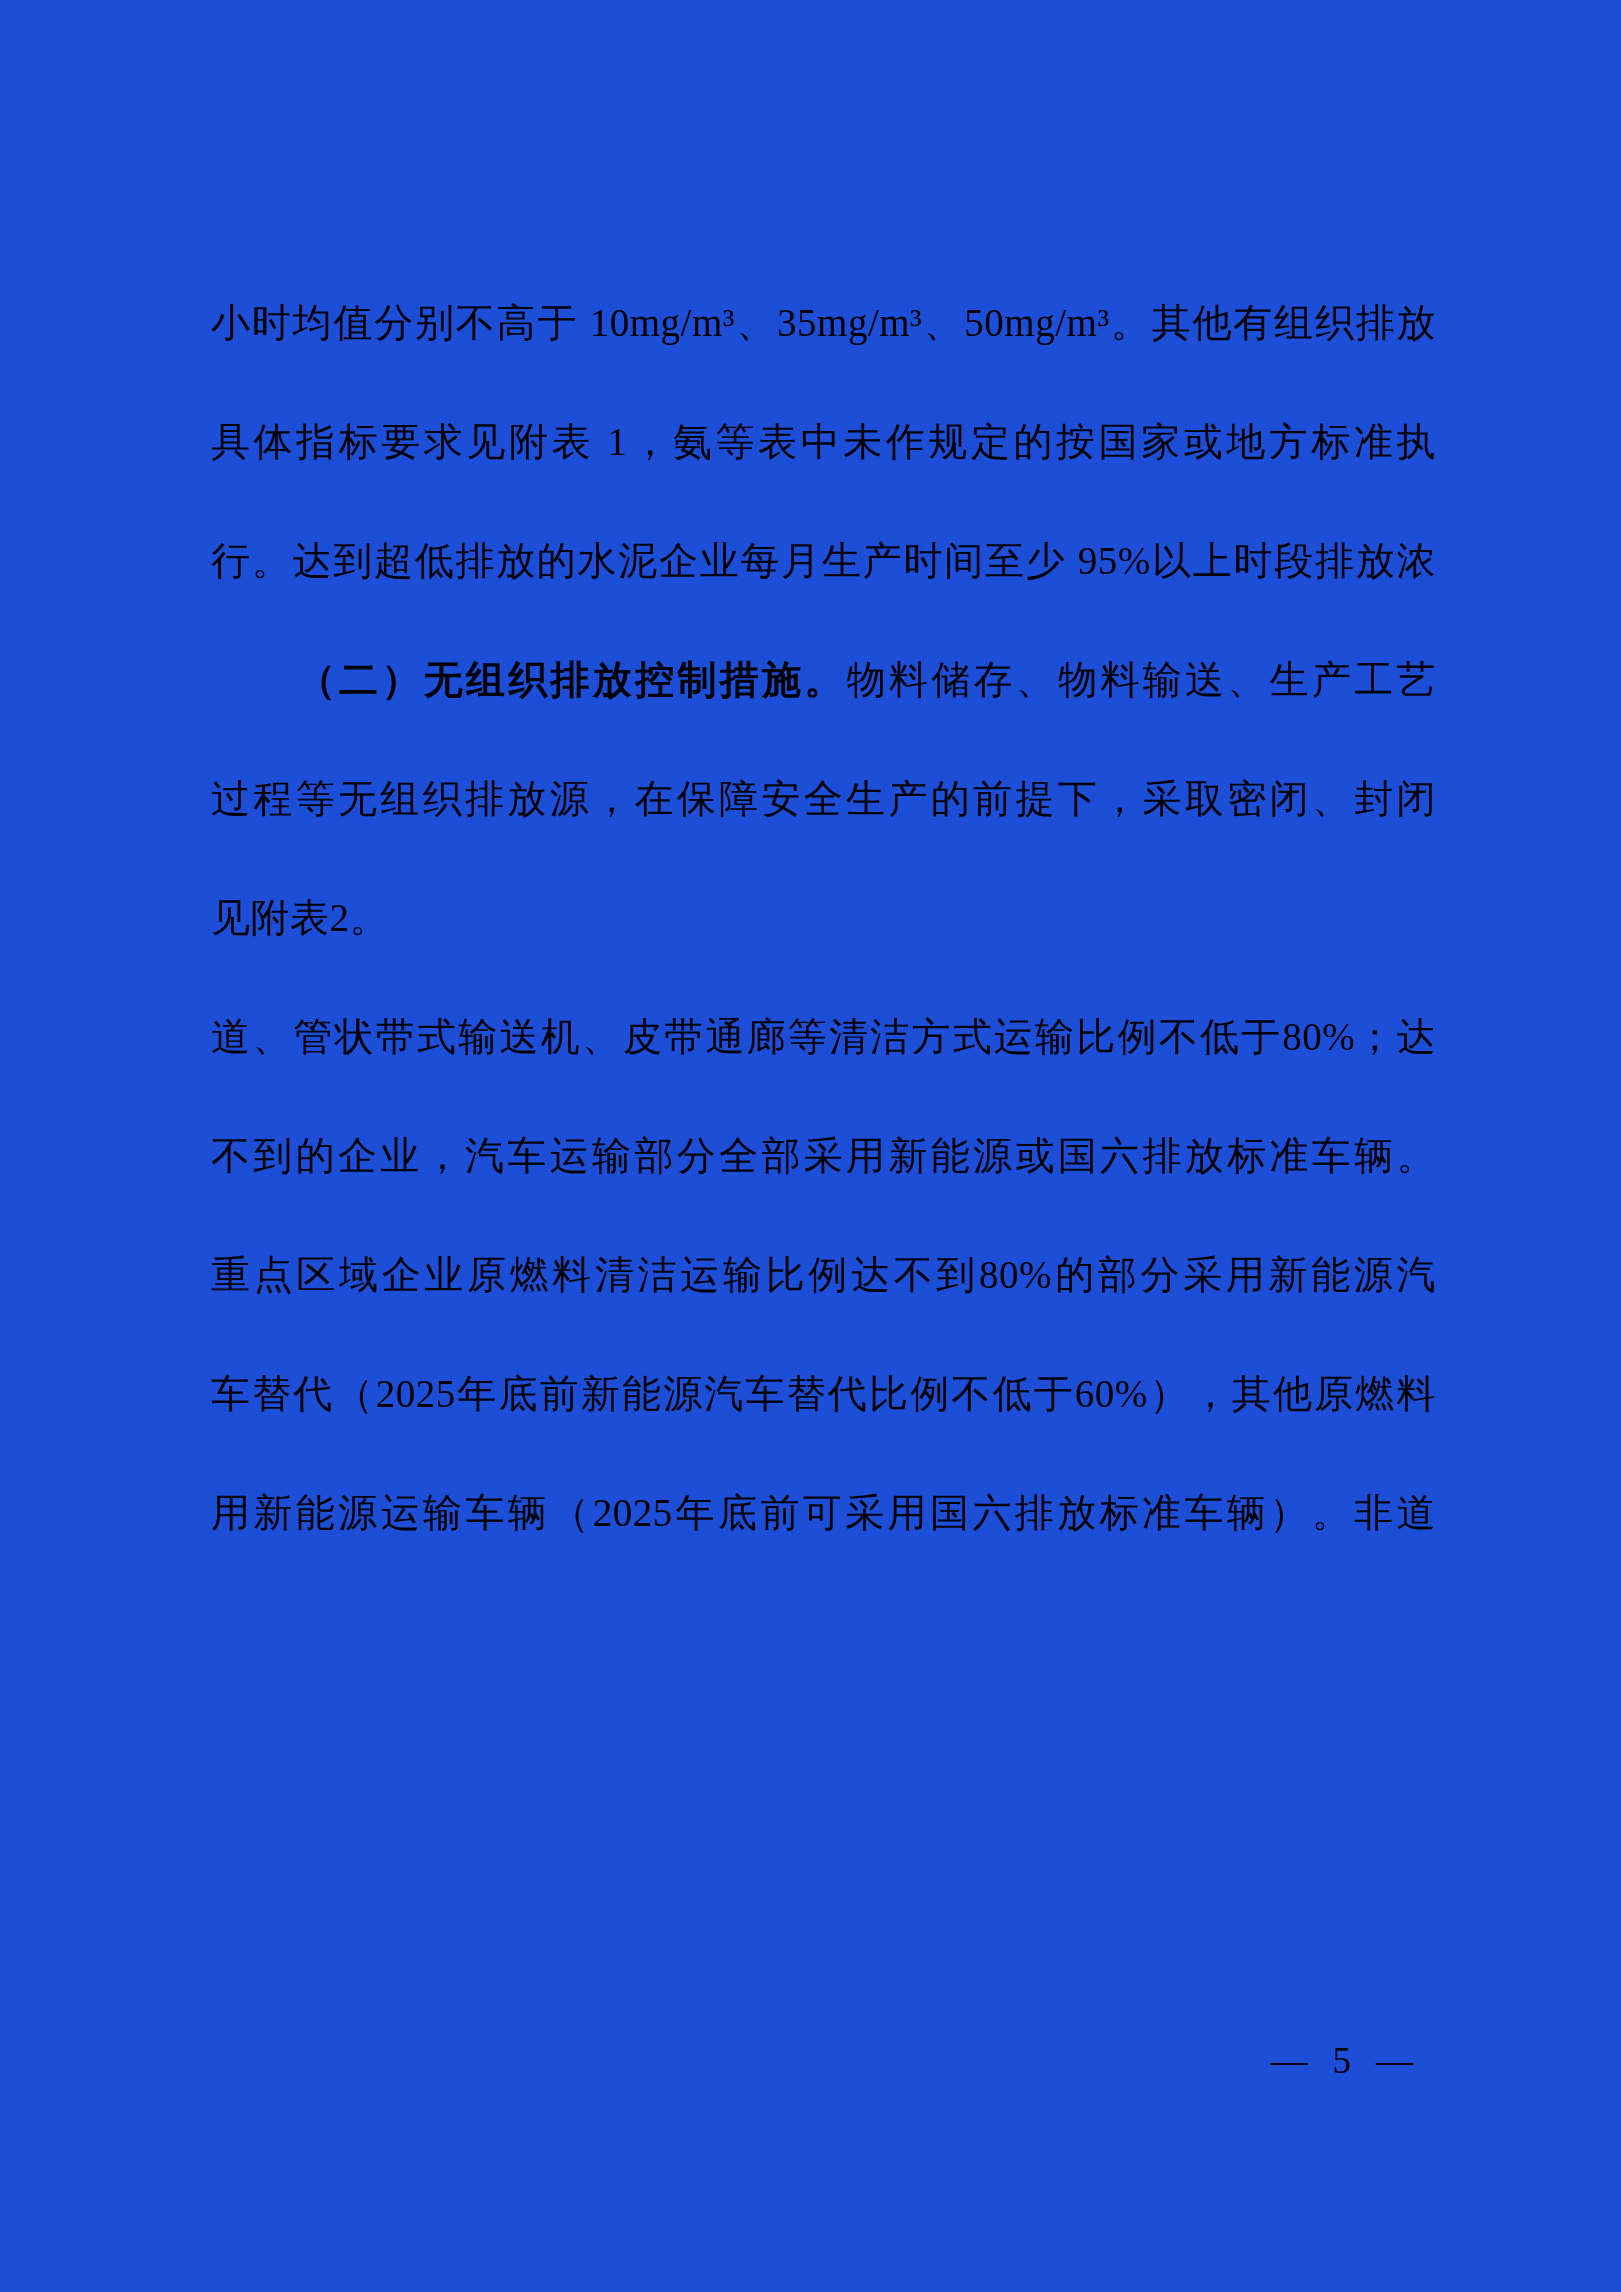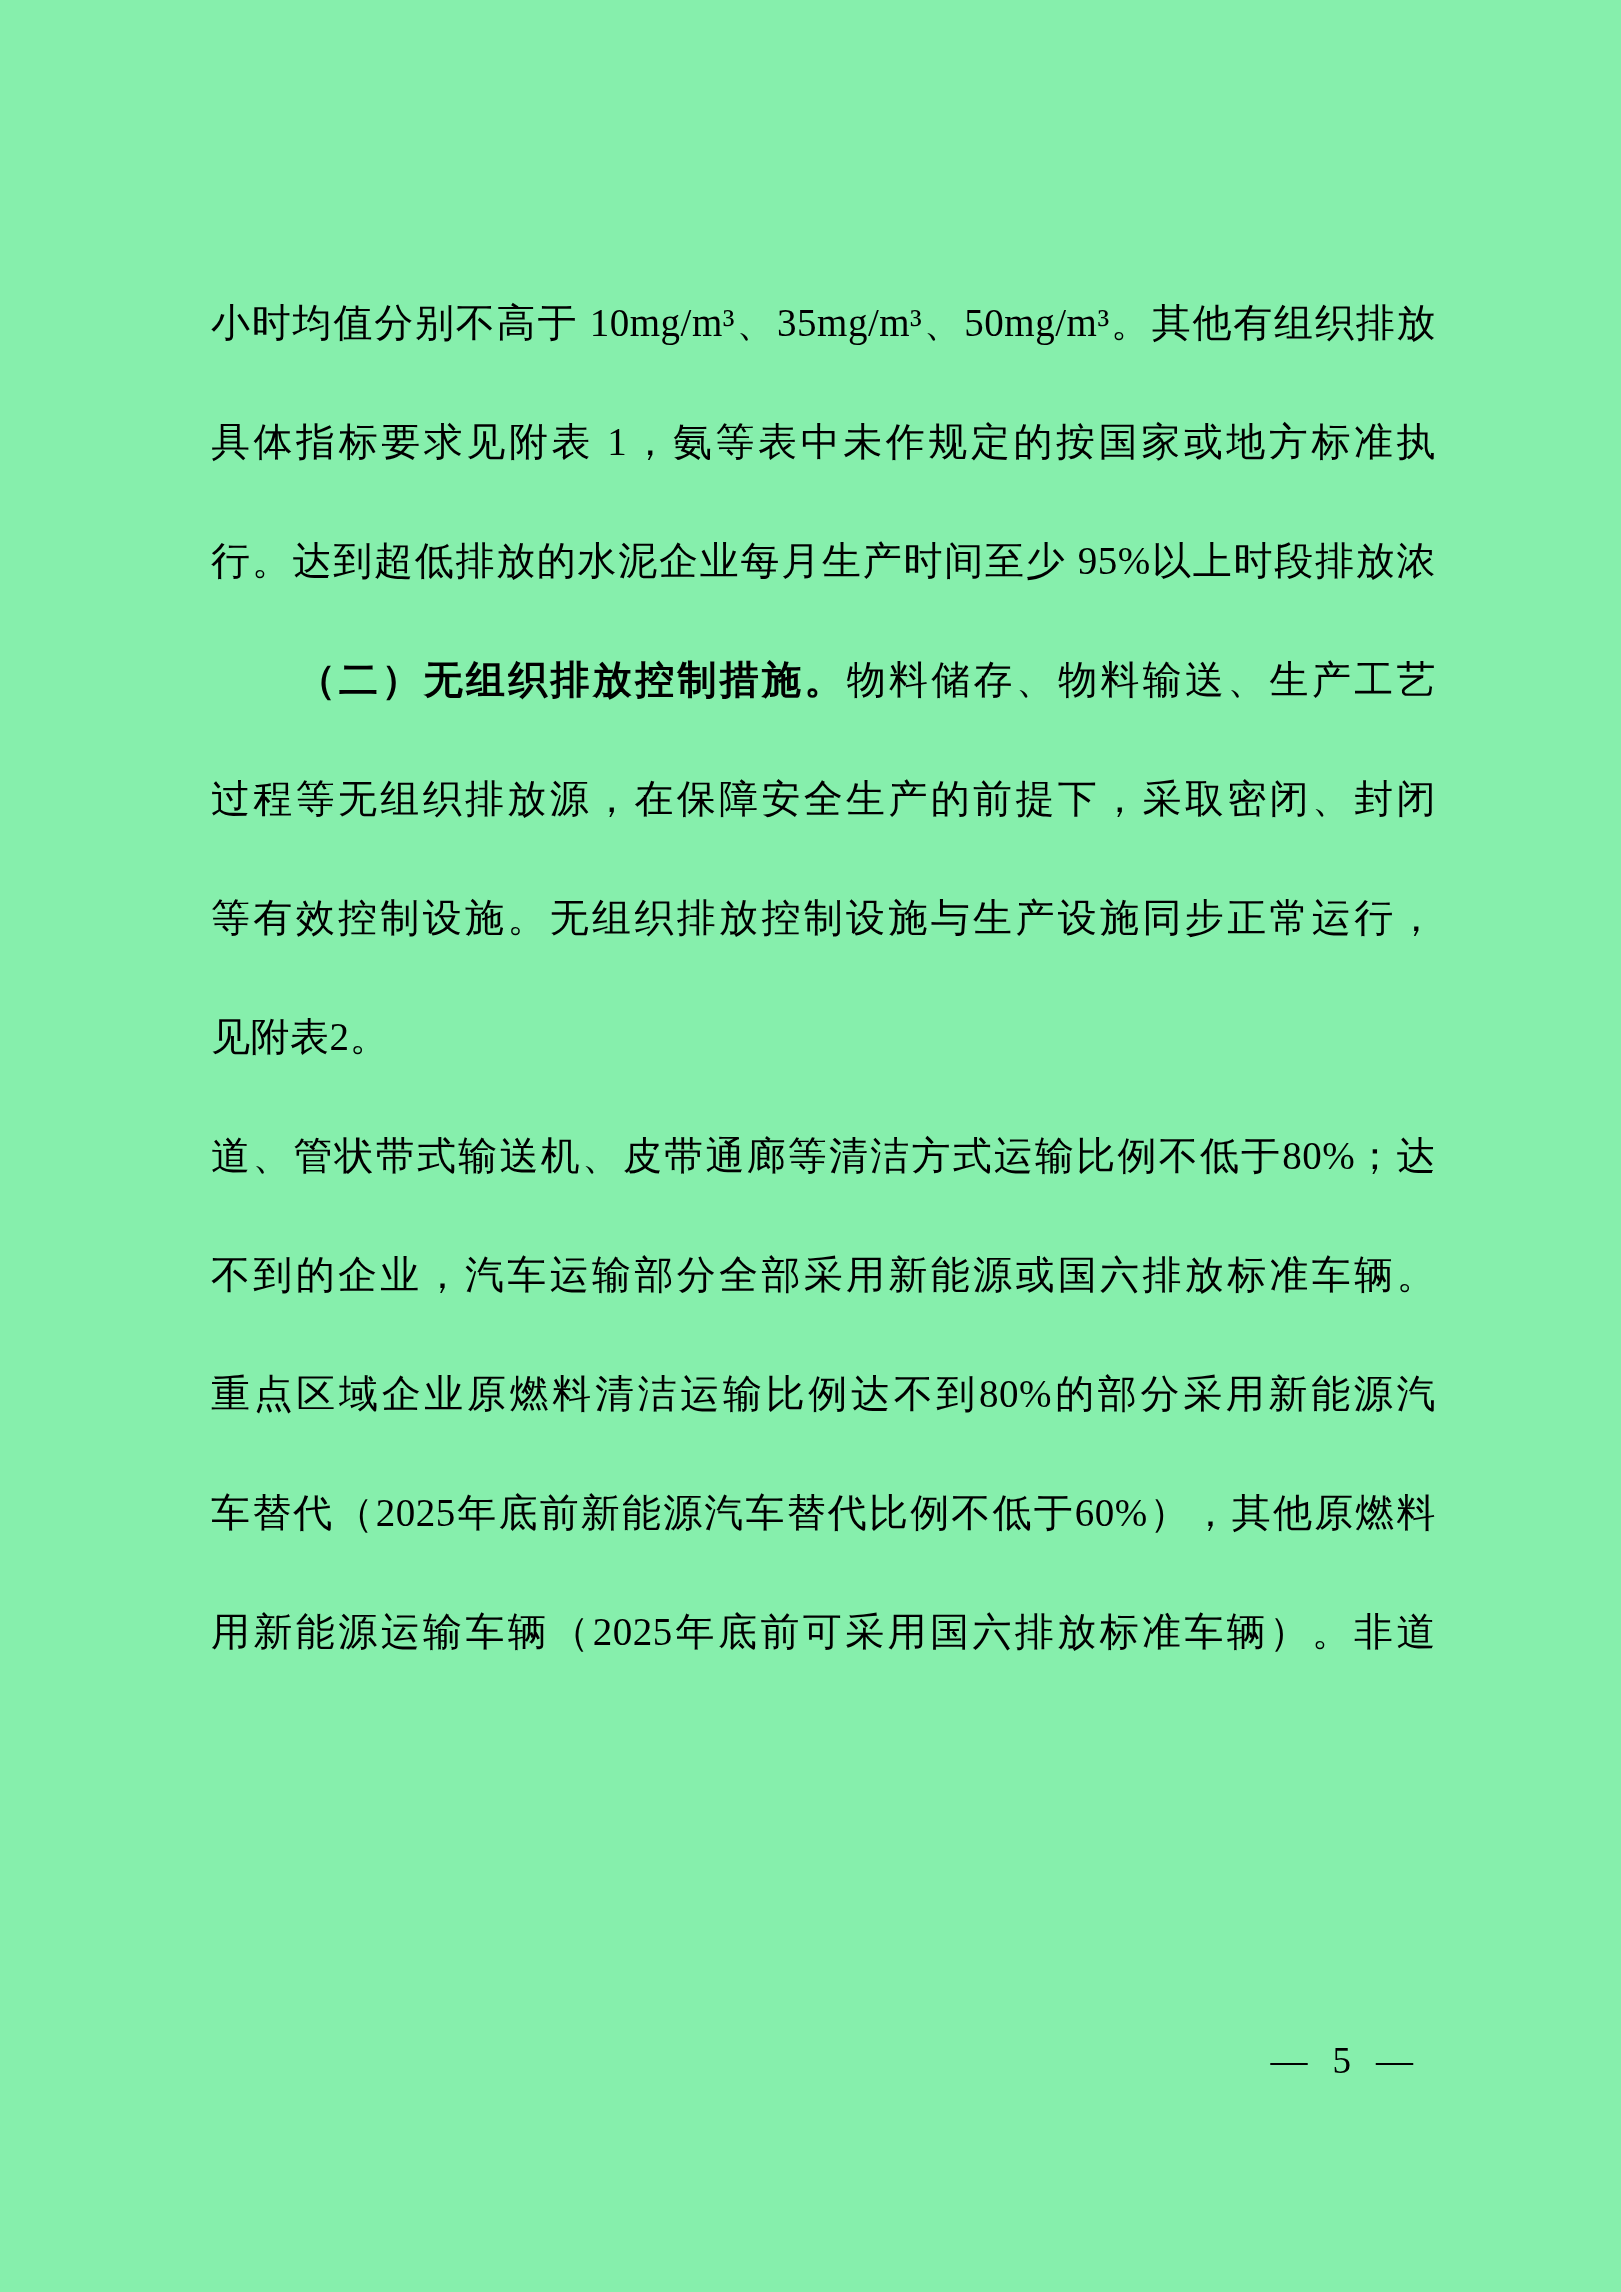--- a/index.html
+++ b/index.html
@@ -11,21 +11,21 @@
     width: 1621px;
     height: 2293px;
     position: relative;
     overflow: hidden;
     font-family: "Liberation Serif", "DejaVu Serif", serif;
     color: #000000;
   }
   .page {
     position: absolute;
     inset: 0;
-    background: #86efac;
+    background: #1d4ed8;
   }
   .body-text {
     position: absolute;
     left: 211px;
     top: 244px;
     width: 1225px;
   }
   .ln {
     height: 80px;
     line-height: 80px;
@@ -69,21 +69,20 @@
 
     <p class="ln just"><span>具体指标要求见附表 1，氨等表中未作规定的按国家或地方标准执</span></p>
 
     <p class="ln just"><span>行。达到超低排放的水泥企业每月生产时间至少 95%以上时段排放浓</span></p>
 
 
     <p class="ln just ind"><span class="lead">（二）无组织排放控制措施。</span><span>物料储存、物料输送、生产工艺</span></p>
 
     <p class="ln just"><span>过程等无组织排放源，在保障安全生产的前提下，采取密闭、封闭</span></p>
 
-    <p class="ln just"><span>等有效控制设施。无组织排放控制设施与生产设施同步正常运行，</span></p>
 
 
     <p class="ln"><span>见附表2。</span></p>
 
 
     <p class="ln just"><span>道、管状带式输送机、皮带通廊等清洁方式运输比例不低于80%；达</span></p>
 
     <p class="ln just"><span>不到的企业，汽车运输部分全部采用新能源或国六排放标准车辆。</span></p>
 
     <p class="ln just"><span>重点区域企业原燃料清洁运输比例达不到80%的部分采用新能源汽</span></p>

